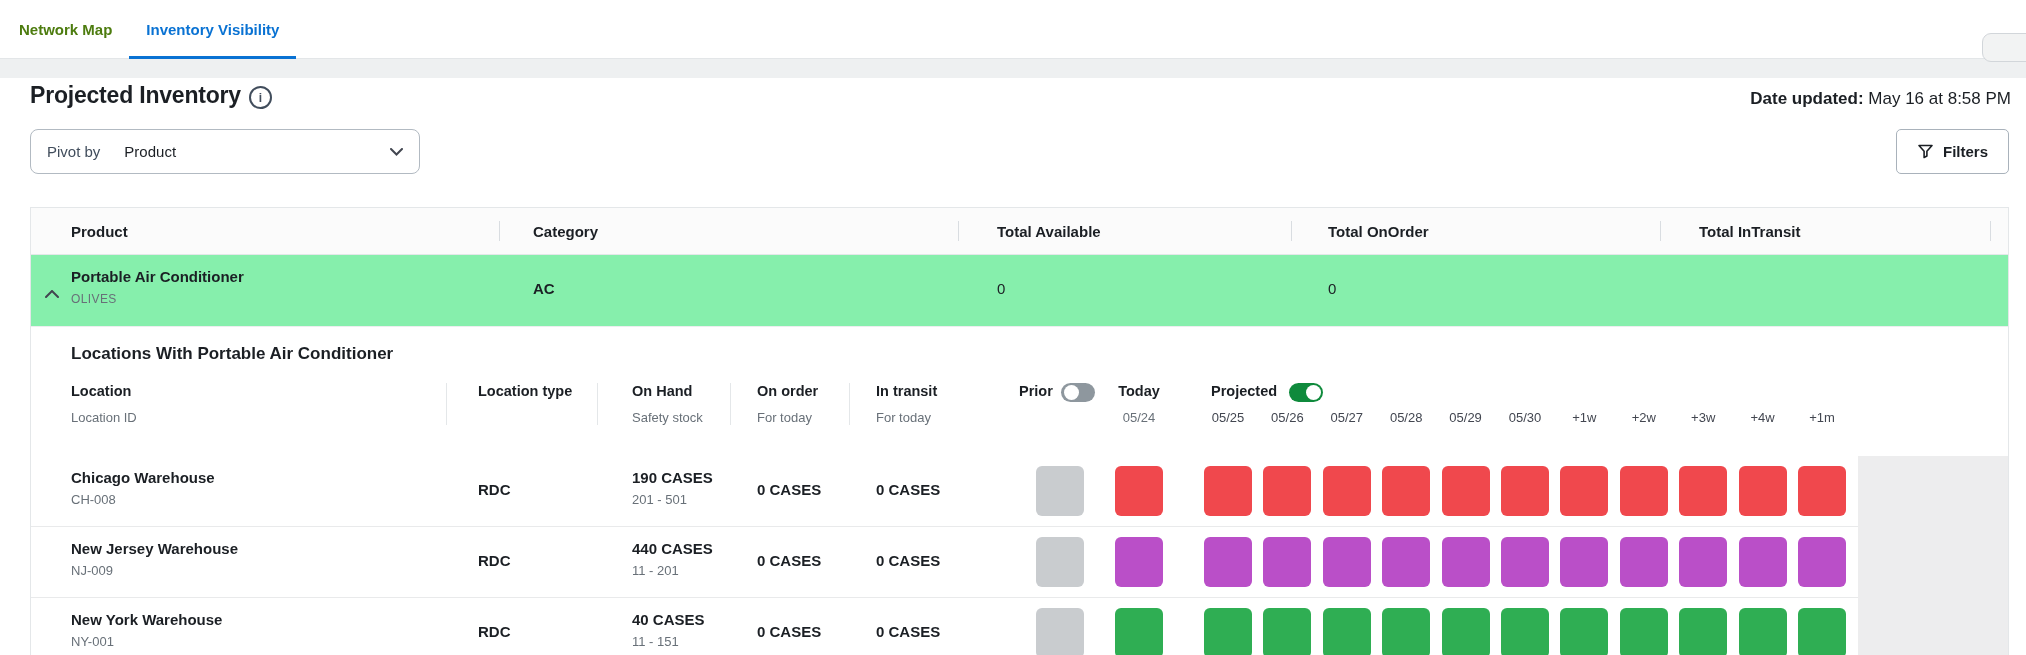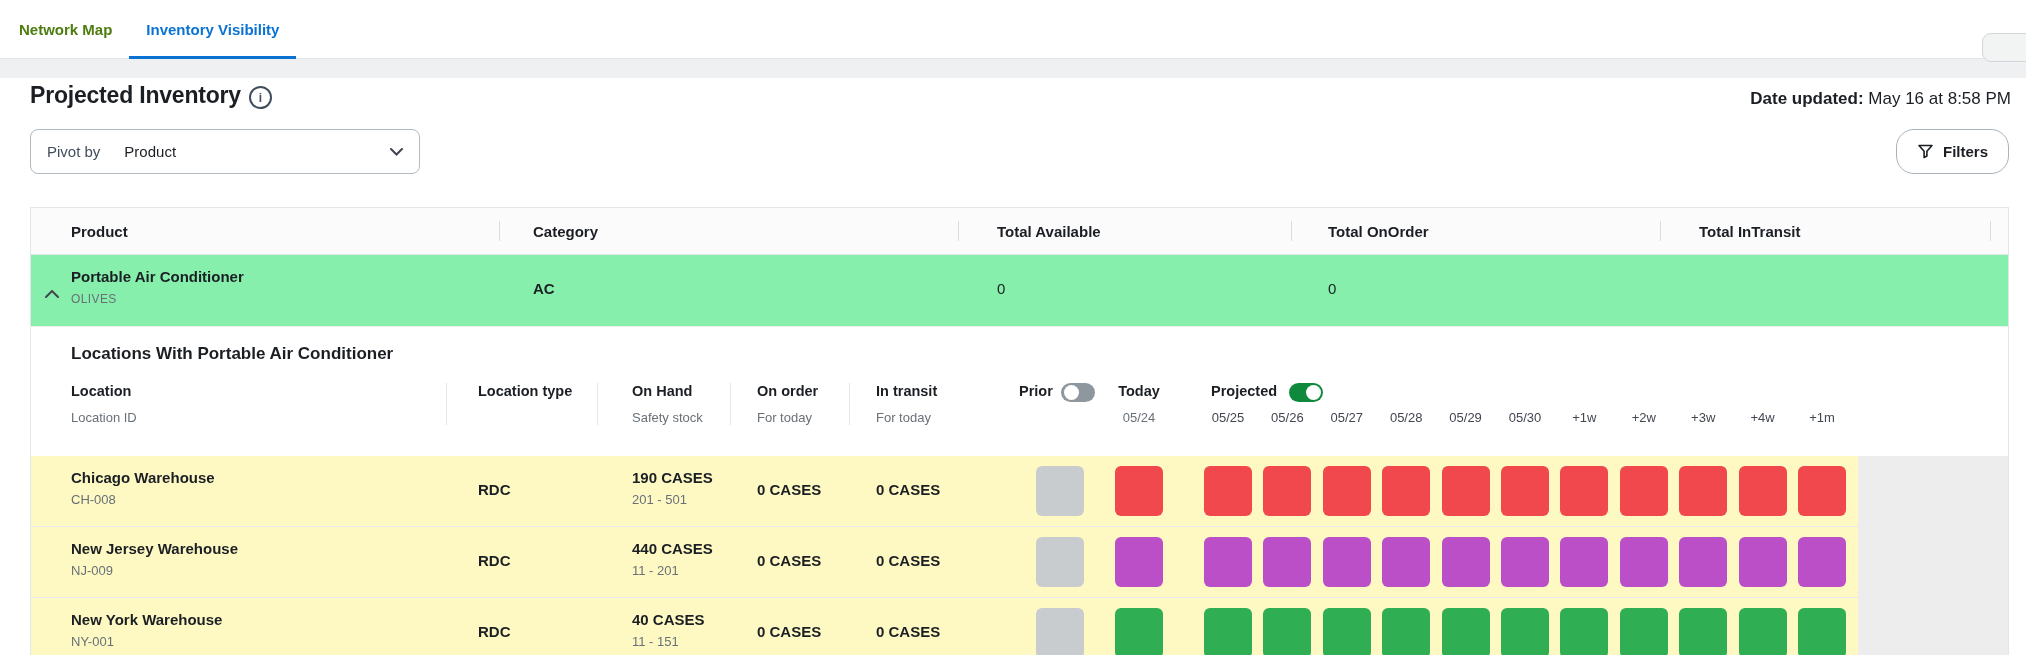--- a/index.html
+++ b/index.html
@@ -30,21 +30,21 @@
   .date-updated b{font-weight:800;}
 
   
   .pivot-control{position:absolute;left:30px;top:129px;width:390px;height:45px;
                  border:1px solid #b2bac2;border-radius:8px;display:flex;align-items:center;
                  padding:0 16px;box-sizing:border-box;background:#fff;cursor:pointer;}
   .pivot-label{font-size:15px;color:#414d5c;}
   .pivot-value{font-size:15px;color:#1b1f24;margin-left:24px;}
   .pivot-control svg{margin-left:auto;}
   .filters-btn{position:absolute;right:17px;top:129px;height:45px;width:113px;
-               border:1px solid #a9b2bb;border-radius:18px;background:#fff;display:flex;
+               border:1px solid #a9b2bb;border-radius:5px;background:#fff;display:flex;
                align-items:center;justify-content:center;gap:9px;font-size:15px;font-weight:700;
                color:#1b1f24;cursor:pointer;font-family:inherit;}
 
   
   .table{position:absolute;left:30px;top:207px;width:1979px;height:448px;
          border:1px solid #e4e7e9;border-bottom:none;box-sizing:border-box;overflow:hidden;background:#fff;}
   .thead{position:relative;height:46px;background:#fbfbfb;border-bottom:1px solid #e4e7e9;}
   .thead .col{position:absolute;top:0;height:100%;display:flex;align-items:center;
               font-size:15px;font-weight:700;color:#1b1f24;}
   .vsep{position:absolute;top:13px;height:20px;width:1px;background:#d9dde1;}
@@ -66,21 +66,21 @@
   .ctr48{width:48px;text-align:center;}
 
   .toggle{position:absolute;top:56px;width:34px;height:19px;border-radius:10px;cursor:pointer;}
   .toggle .knob{position:absolute;top:2px;width:15px;height:15px;border-radius:50%;background:#fff;}
   .toggle.off{background:var(--toggle-off,#8e979e);}
   .toggle.off .knob{left:2.5px;}
   .toggle.on{background:var(--toggle-on,#0f8a3c);}
   .toggle.on .knob{right:2.5px;}
 
   .rows-area{position:absolute;top:129px;left:0;right:0;bottom:0;background:#ededee;}
-  .loc-row{position:relative;height:70px;width:1827px;background:#fef9c3;border-bottom:1px solid #e9eaeb;}
+  .loc-row{position:relative;height:70px;width:1827px;background:#ffffff;border-bottom:1px solid #e9eaeb;}
   .c-name{position:absolute;left:40px;top:13px;font-size:15px;font-weight:700;}
   .c-id{position:absolute;left:40px;top:36px;font-size:13px;color:#687078;}
   .c-type{position:absolute;left:447px;top:25px;font-size:15px;font-weight:700;}
   .c-onhand{position:absolute;left:601px;top:13px;font-size:15px;font-weight:700;}
   .c-safety{position:absolute;left:601px;top:36px;font-size:13px;color:#687078;}
   .c-onorder{position:absolute;left:726px;top:25px;font-size:15px;font-weight:700;}
   .c-intransit{position:absolute;left:845px;top:25px;font-size:15px;font-weight:700;}
   .sq{position:absolute;top:10px;width:48px;height:50px;border-radius:6px;cursor:pointer;}
 </style>
 </head>

